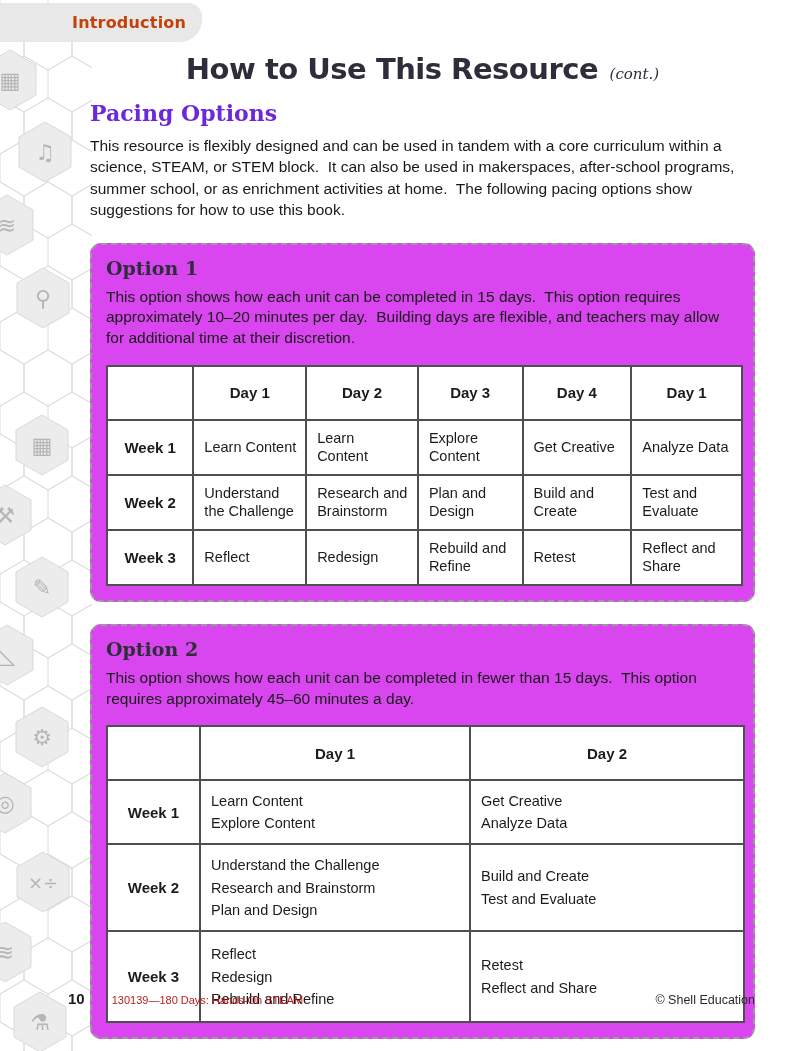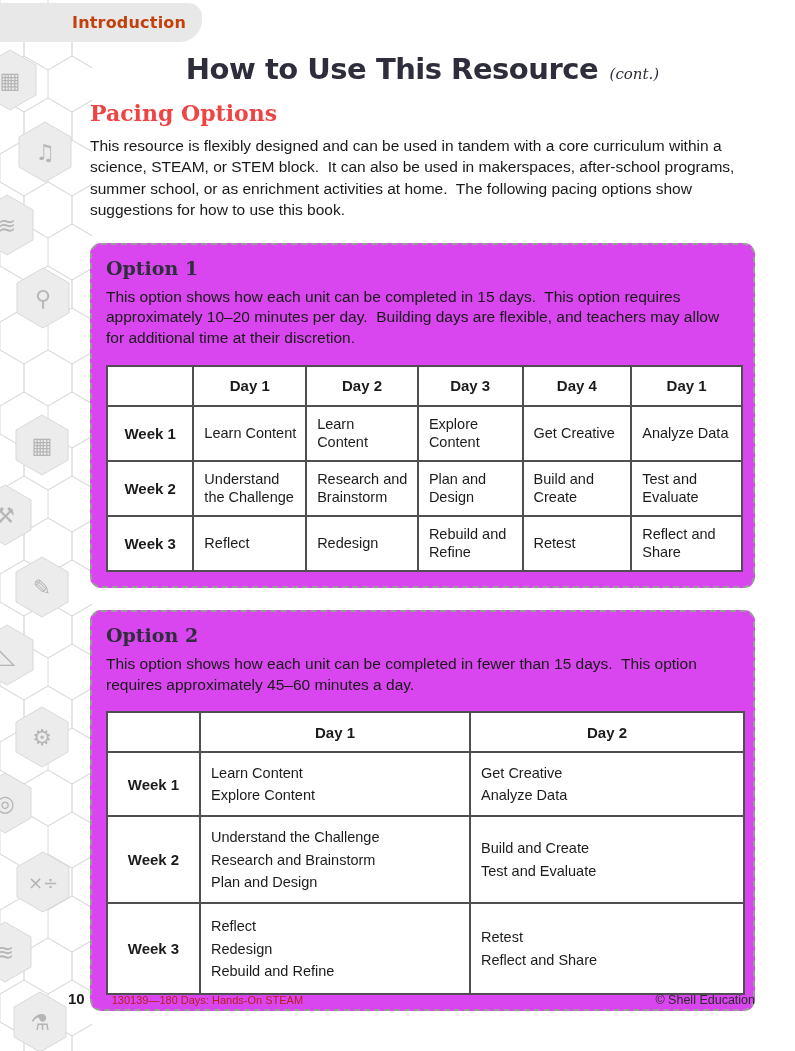--- a/index.html
+++ b/index.html
@@ -33,21 +33,21 @@
     font-family:"DejaVu Sans",sans-serif;font-weight:bold;
     font-size:29px;color:#2e2d3b;letter-spacing:-0.5px;
   }
   .title-cont{
     font-family:"DejaVu Serif",serif;font-style:italic;
     font-size:15px;color:#2e2d3b;margin-left:7px;
   }
 
   .section-heading{
     font-family:"DejaVu Serif",serif;font-weight:bold;
-    font-size:22px;color:#ef4444;margin:14px 0 6px 0;
+    font-size:22px;color:#6d28d9;margin:14px 0 6px 0;
   }
 
   .para{
     margin-top:9px;font-size:15.5px;line-height:1.38;color:#191919;
     white-space:pre-wrap;
   }
 
   .option-box{
     border:2px dashed #9b9b9b;border-radius:11px;
     margin-top:22px;padding:8px 14px 14px 14px;background:#d946ef;
@@ -61,21 +61,21 @@
     white-space:pre-wrap;
   }
 
   table.ptable{
     border-collapse:collapse;table-layout:fixed;background:#fff;
     margin-top:13px;width:637px;
   }
   .ptable th,.ptable td{border:2px solid #4f4f51;}
   .ptable th{
     font-weight:bold;font-size:15px;color:#1c1c1c;text-align:center;
-    height:30px;padding:4px;
+    height:30px;padding:11px;
   }
   .ptable td{
     font-size:14.5px;color:#1c1c1c;text-align:left;
     vertical-align:middle;padding:5px 8px 5px 10px;line-height:1.25;
   }
   .ptable th.week{font-size:15px;}
   .t1 tr.data{height:55px;}
   .t2 tr.r1{height:64px;}
   .t2 tr.r2{height:87px;}
   .t2 tr.r3{height:91px;}

